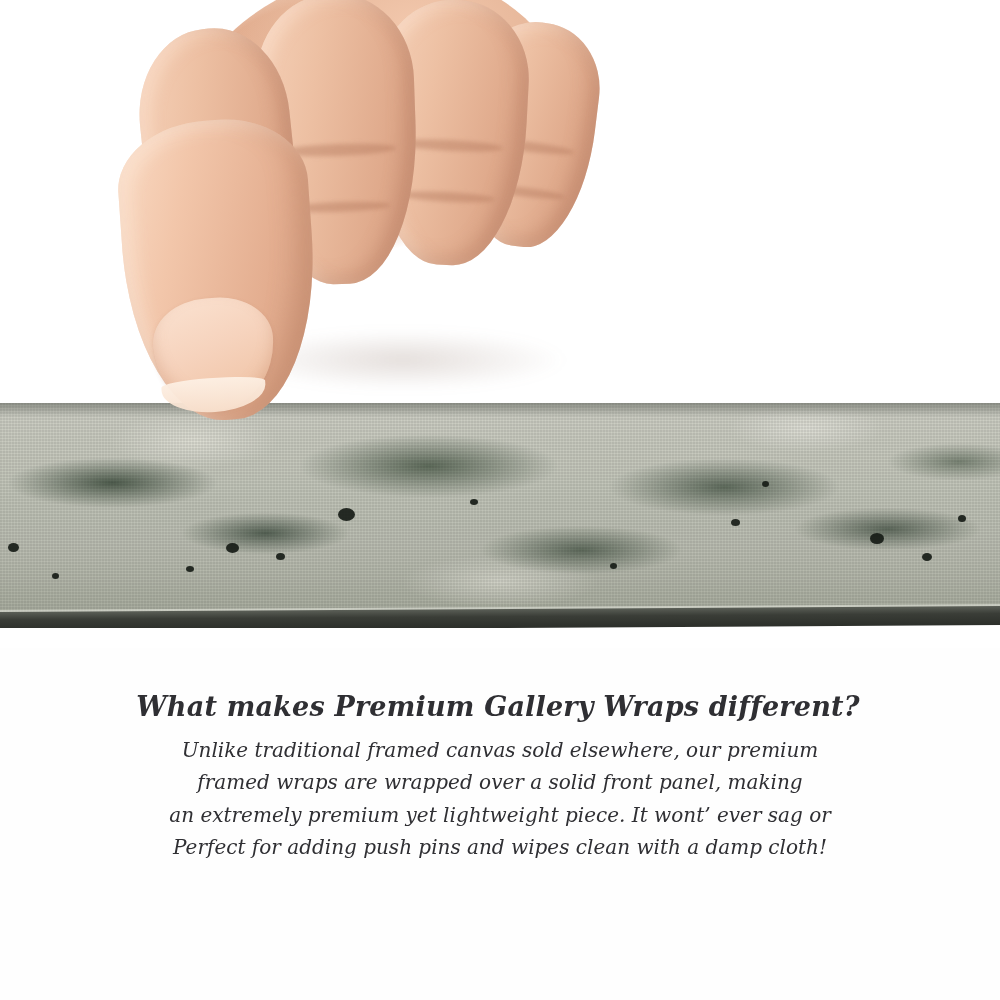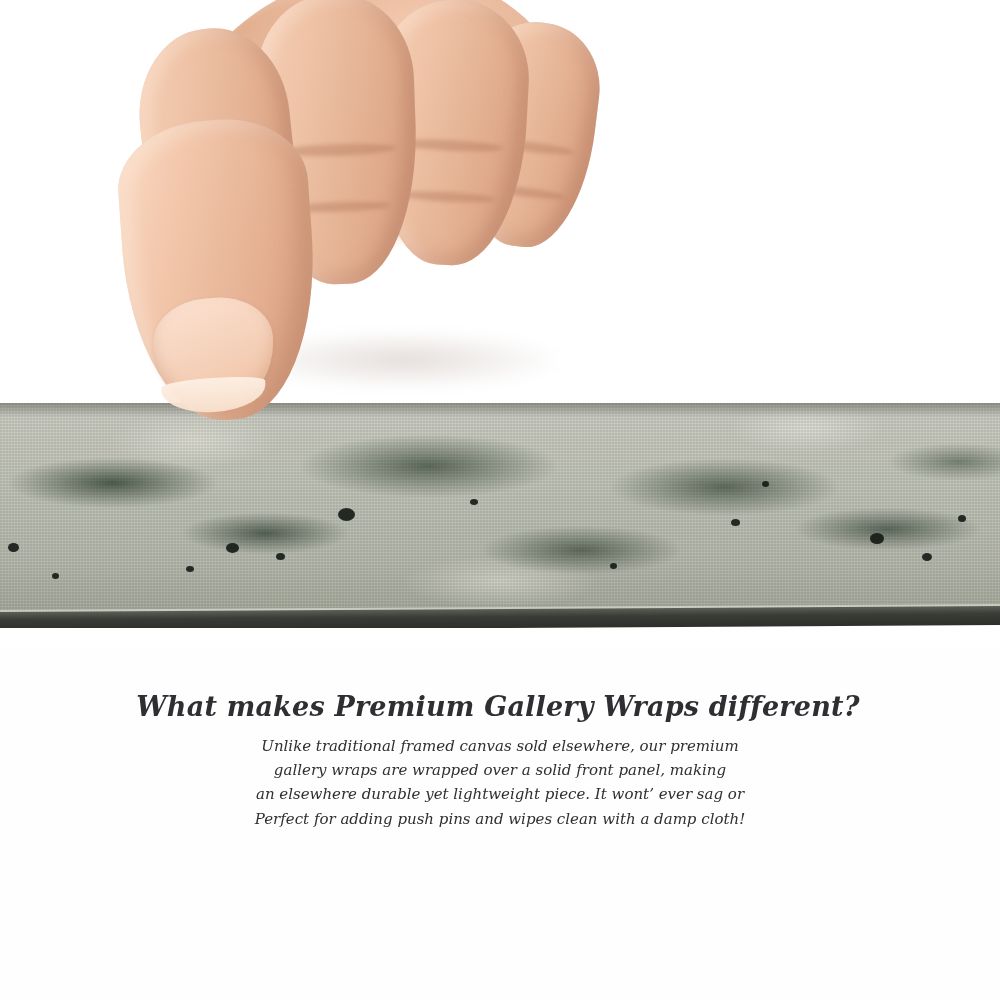--- a/index.html
+++ b/index.html
@@ -207,21 +207,21 @@
     font-style: italic;
   }
   .caption-title {
     font-size: 27px;
     font-weight: 700;
     letter-spacing: 0.2px;
     margin: 0 4px 10px 0;
     line-height: 1.25;
   }
   .caption-line {
-    font-size: 15px;
+    font-size: 20px;
     line-height: 1.62;
     margin: 0;
     padding: 0 60px;
   }
   .caption-line.last {
     margin-top: 0;
   }
 </style>
 </head>
 <body>
@@ -278,18 +278,18 @@
       <div class="band-top-shadow"></div>
       <div class="band-edge-hi"></div>
       <div class="band-edge"></div>
     </div>
 
   </div>
 
   <div class="caption">
     <p class="caption-title">What makes Premium Gallery Wraps different?</p>
     <p class="caption-line">Unlike traditional framed canvas sold elsewhere, our premium</p>
-    <p class="caption-line">gallery wraps are wrapped over a solid front panel, making</p>
-    <p class="caption-line">an elsewhere durable yet lightweight piece. It wont’ ever sag or</p>
+    <p class="caption-line">framed wraps are wrapped over a solid front panel, making</p>
+    <p class="caption-line">an extremely premium yet lightweight piece. It wont’ ever sag or</p>
     <p class="caption-line last">Perfect for adding push pins and wipes clean with a damp cloth!</p>
   </div>
 
 </div>
 
 </body></html>

